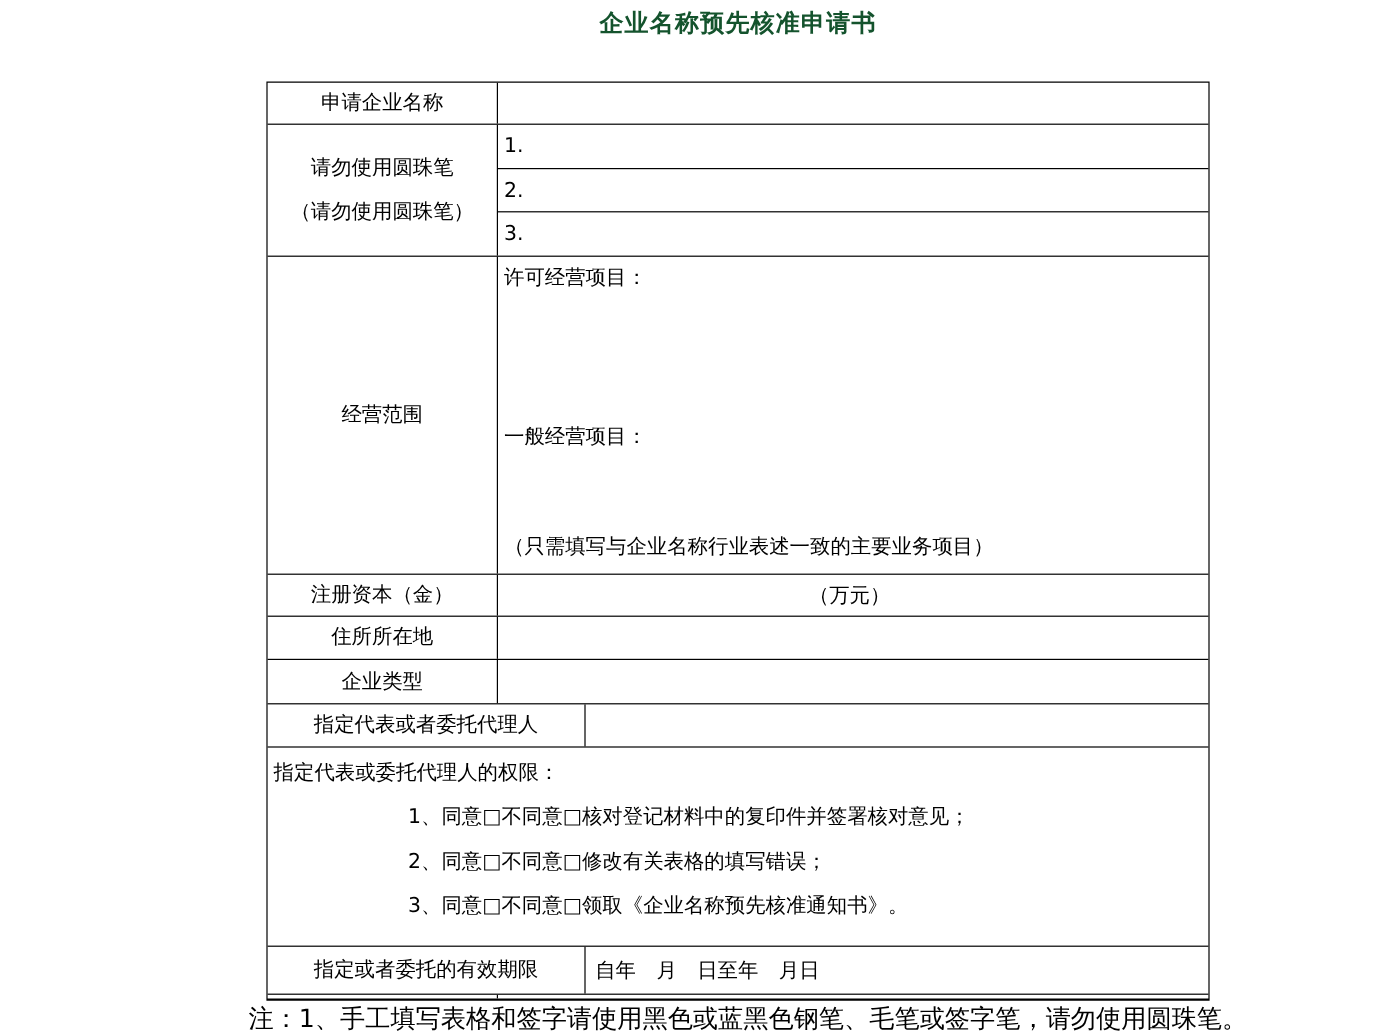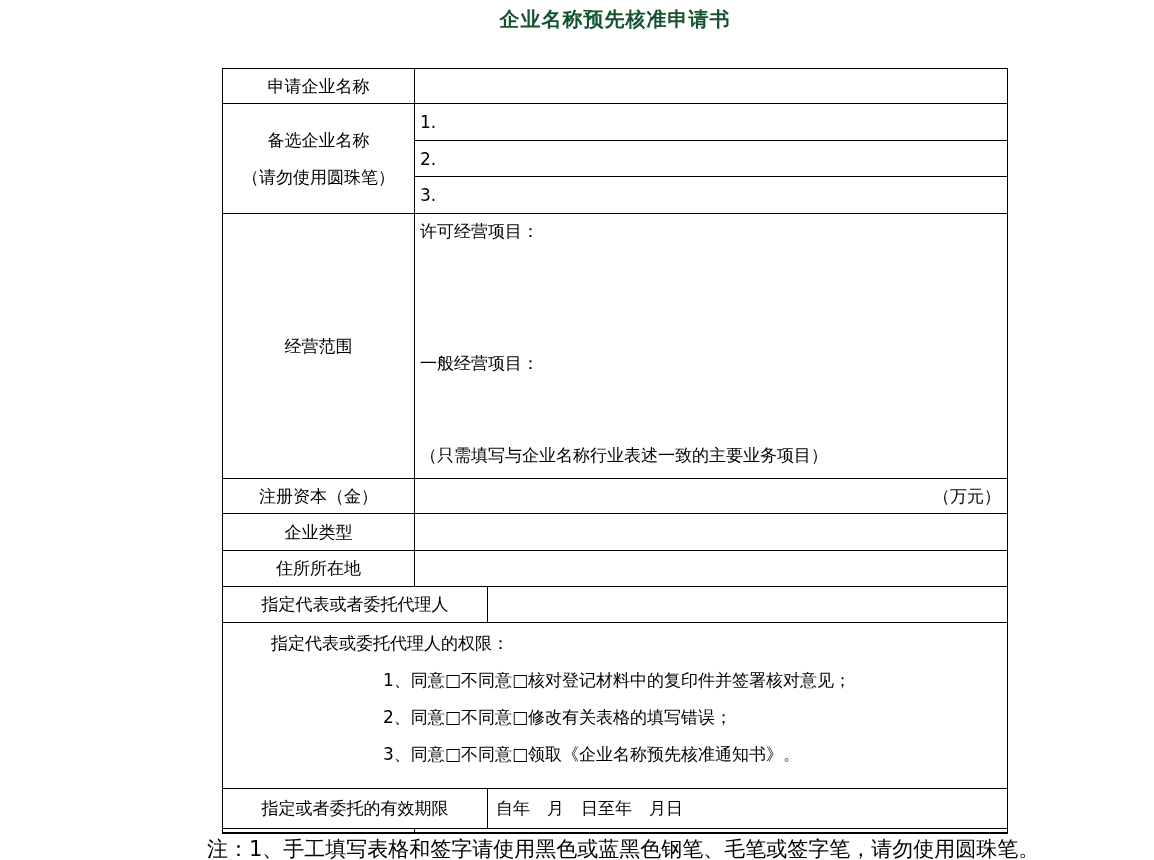--- a/index.html
+++ b/index.html
@@ -42,22 +42,22 @@
   .alt-row {
     height:37px; border-bottom:1px solid #000; display:flex; align-items:center;
     padding-left:5px; box-sizing:border-box;
   }
   .alt-row:last-child { height:36px; border-bottom:none; }
   .scope-cell { flex:1; position:relative; }
   .scope-line { position:absolute; left:5px; }
   .scope-licensed { top:6px; }
   .scope-general  { top:138px; }
   .scope-hint     { top:230px; }
-  .capital-cell { flex:1; display:flex; align-items:center; justify-content:flex-end; padding-right:6px; box-sizing:border-box; }
-  .authority-cell { flex:1; padding:9px 6px 0 5px; box-sizing:border-box; display:block;margin-left:43px; }
+  .capital-cell { flex:1; display:flex; align-items:center; justify-content:center; padding-right:6px; box-sizing:border-box; }
+  .authority-cell { flex:1; padding:9px 6px 0 5px; box-sizing:border-box; display:block; }
   .authority-heading { margin:0; }
   .authority-line { margin-top:14px; padding-left:112px; }
   .checkbox-glyph { display:inline; }
   .bottom-note { position:absolute; left:207px; top:835px; font-size:21px; }
 </style>
 </head>
 <body>
 
 <div class="doc-title">企业名称预先核准申请书</div>
 
@@ -67,21 +67,21 @@
     <div class="label-cell">
       <span>申请企业名称</span>
     </div>
     <div class="value-cell">
       <span></span>
     </div>
   </div>
 
   <div class="tr r2">
     <div class="label-cell">
-      <span>备选企业名称</span>
+      <span>请勿使用圆珠笔</span>
       <span>（请勿使用圆珠笔）</span>
     </div>
     <div class="alt-col">
       <div class="alt-row">
         <span>1.</span>
         <span></span>
       </div>
       <div class="alt-row">
         <span>2.</span>
         <span></span>
@@ -107,32 +107,32 @@
   <div class="tr r4">
     <div class="label-cell">
       <span>注册资本（金）</span>
     </div>
     <div class="capital-cell">
       <span></span>
       <span>（万元）</span>
     </div>
   </div>
 
-  <div class="tr r5">
+  <div class="tr r6">
     <div class="label-cell">
-      <span>企业类型</span>
+      <span>住所所在地</span>
     </div>
     <div class="value-cell">
       <span></span>
     </div>
   </div>
 
-  <div class="tr r6">
+  <div class="tr r5">
     <div class="label-cell">
-      <span>住所所在地</span>
+      <span>企业类型</span>
     </div>
     <div class="value-cell">
       <span></span>
     </div>
   </div>
 
   <div class="tr r7">
     <div class="label-cell label-wide">
       <span>指定代表或者委托代理人</span>
     </div>

